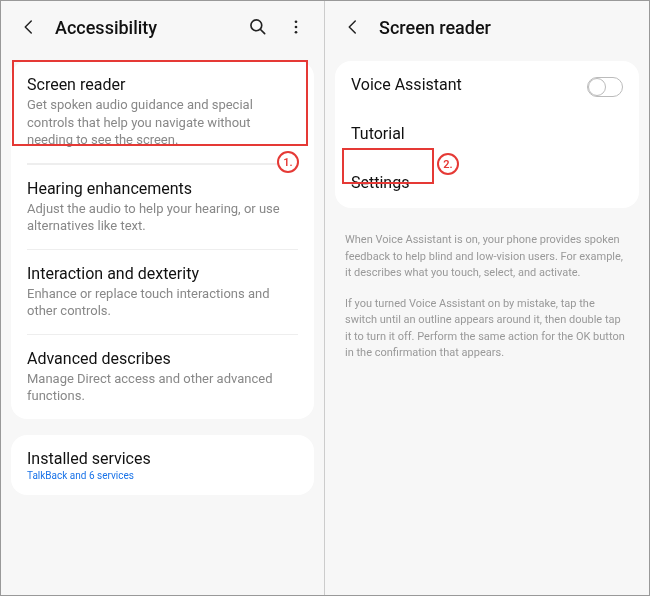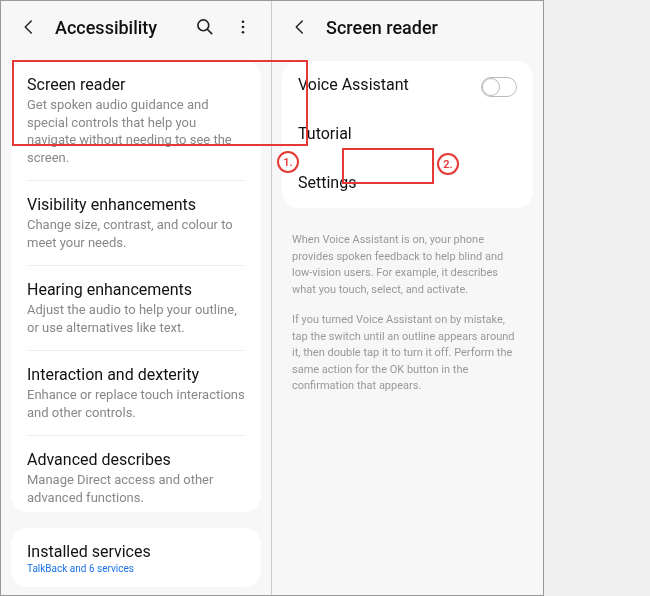--- a/index.html
+++ b/index.html
@@ -1,17 +1,17 @@
 <!DOCTYPE html>
 <html><head>
   <meta charset="utf-8">
   <style>
     * { box-sizing: border-box; margin: 0; padding: 0; }
     body { font-family: -apple-system, BlinkMacSystemFont, "Segoe UI", Roboto, sans-serif; background: #f0f0f0; }
-    .container { width: 544px; height: 596px; display: flex; background: #f0f0f0; border: 1px solid #999; }
+    .container { width: 650px; height: 596px; display: flex; background: #f0f0f0; border: 1px solid #999; }
     .panel { width: 50%; height: 100%; background: #f7f7f7; overflow: hidden; display: flex; flex-direction: column; }
     .panel-left { border-right: 1px solid #ccc; }
     .header { display: flex; align-items: center; padding: 14px 16px; gap: 14px; }
     .header-title { font-size: 18px; font-weight: 500; color: #111; flex: 1; }
     .icon-btn { width: 24px; height: 24px; display: flex; align-items: center; justify-content: center; cursor: pointer; }
     .card { background: #fff; border-radius: 16px; margin: 8px 10px; padding: 0; overflow: hidden; }
     .item { padding: 14px 16px; position: relative; }
     .item-title { font-size: 16px; color: #111; margin-bottom: 2px; }
     .item-sub { font-size: 13px; color: #888; line-height: 1.35; }
     .item-link { font-size: 10px; color: #1a73e8; }
@@ -56,28 +56,24 @@
           </svg>
       </div>
     </div>
 
     <div class="card">
       <div class="item">
         <div class="item-title">Screen reader</div>
         <div class="item-sub">Get spoken audio guidance and special controls that help you navigate without needing to see the screen.</div>
       </div>
       <div class="divider"></div>
-      <div class="item">
-        <div class="item-title">Visibility enhancements</div>
-        <div class="item-sub">Change size, contrast, and colour to meet your needs.</div>
-      </div>
       <div class="divider"></div>
       <div class="item">
         <div class="item-title">Hearing enhancements</div>
-        <div class="item-sub">Adjust the audio to help your outline, or use alternatives like text.</div>
+        <div class="item-sub">Adjust the audio to help your hearing, or use alternatives like text.</div>
       </div>
       <div class="divider"></div>
       <div class="item">
         <div class="item-title">Interaction and dexterity</div>
         <div class="item-sub">Enhance or replace touch interactions and other controls.</div>
       </div>
       <div class="divider"></div>
       <div class="item">
         <div class="item-title">Advanced describes</div>
         <div class="item-sub">Manage Direct access and other advanced functions.</div>

